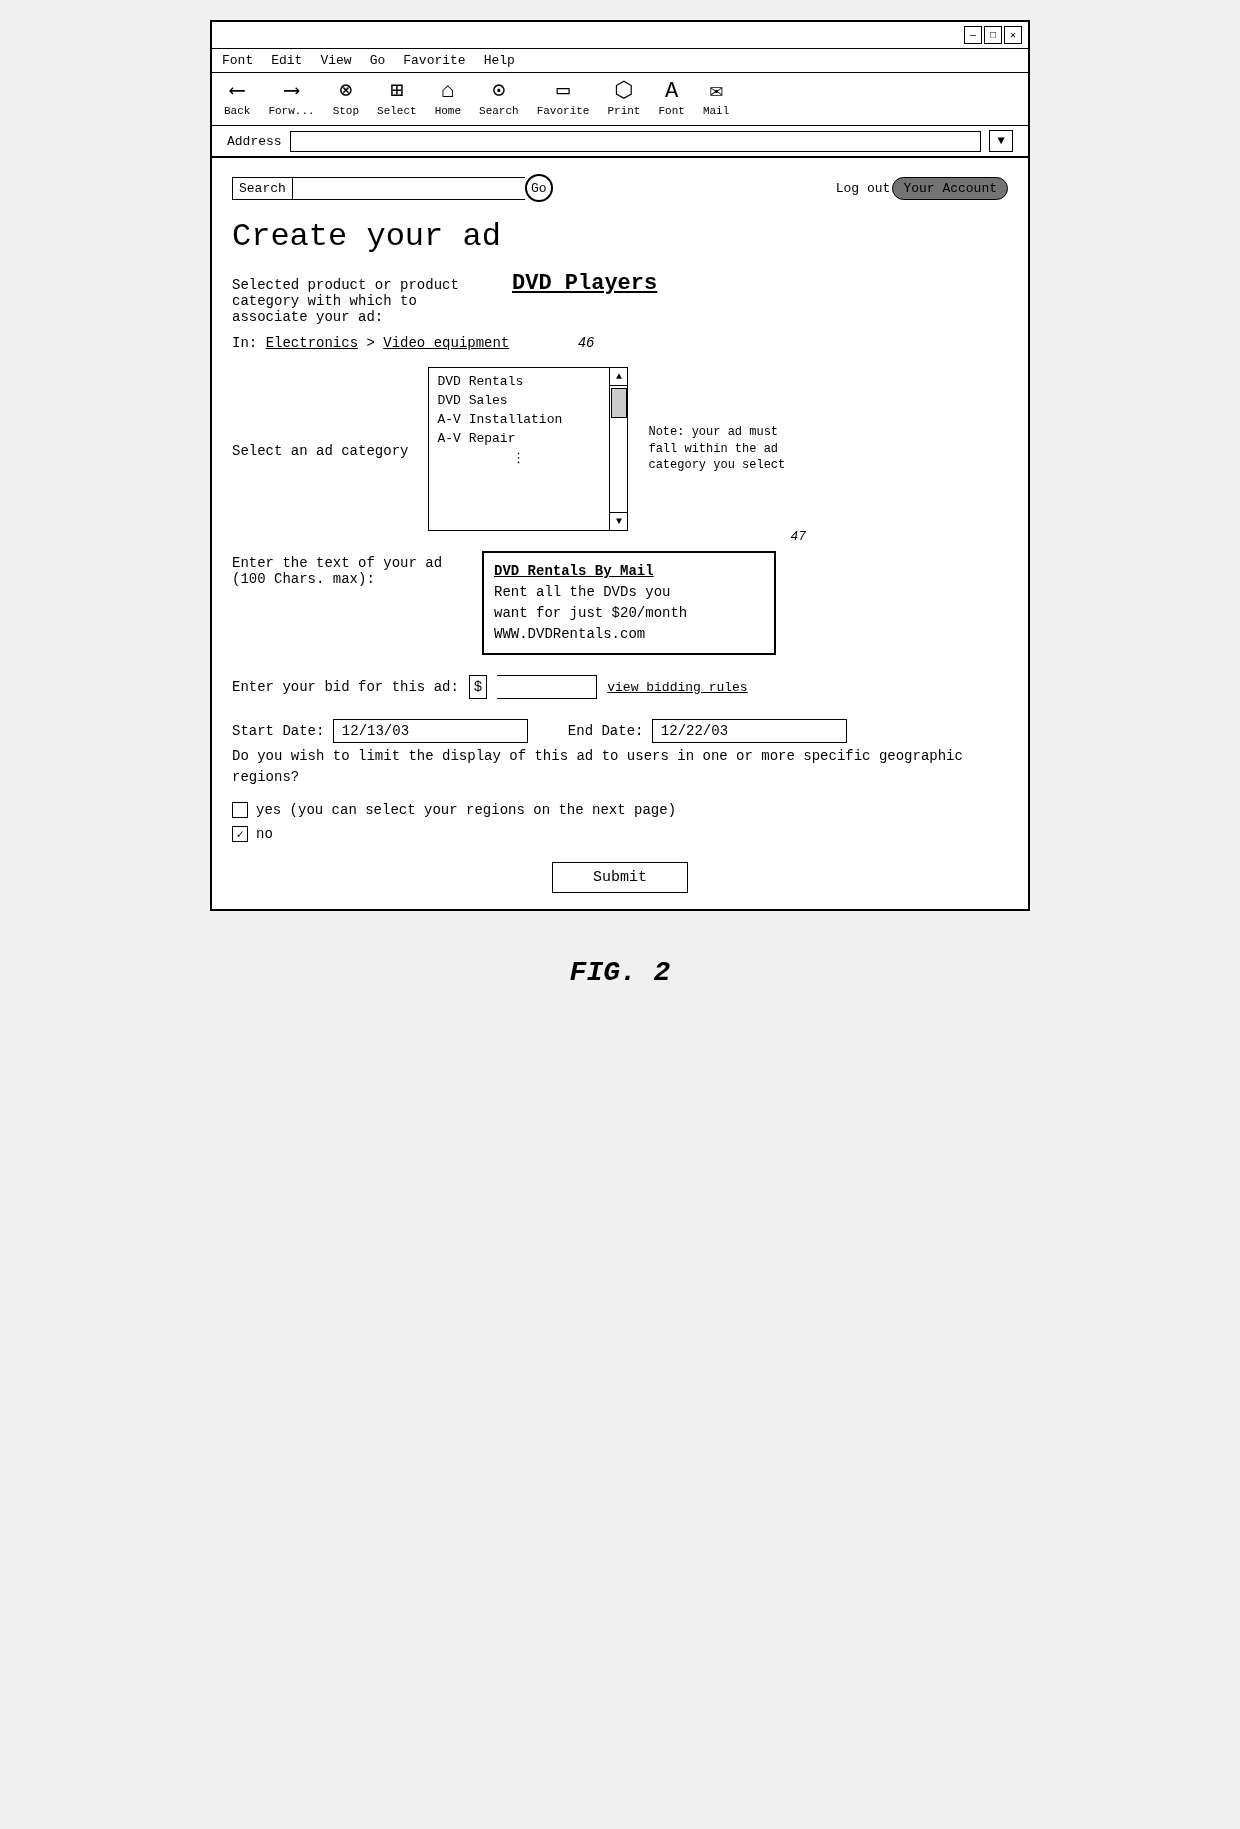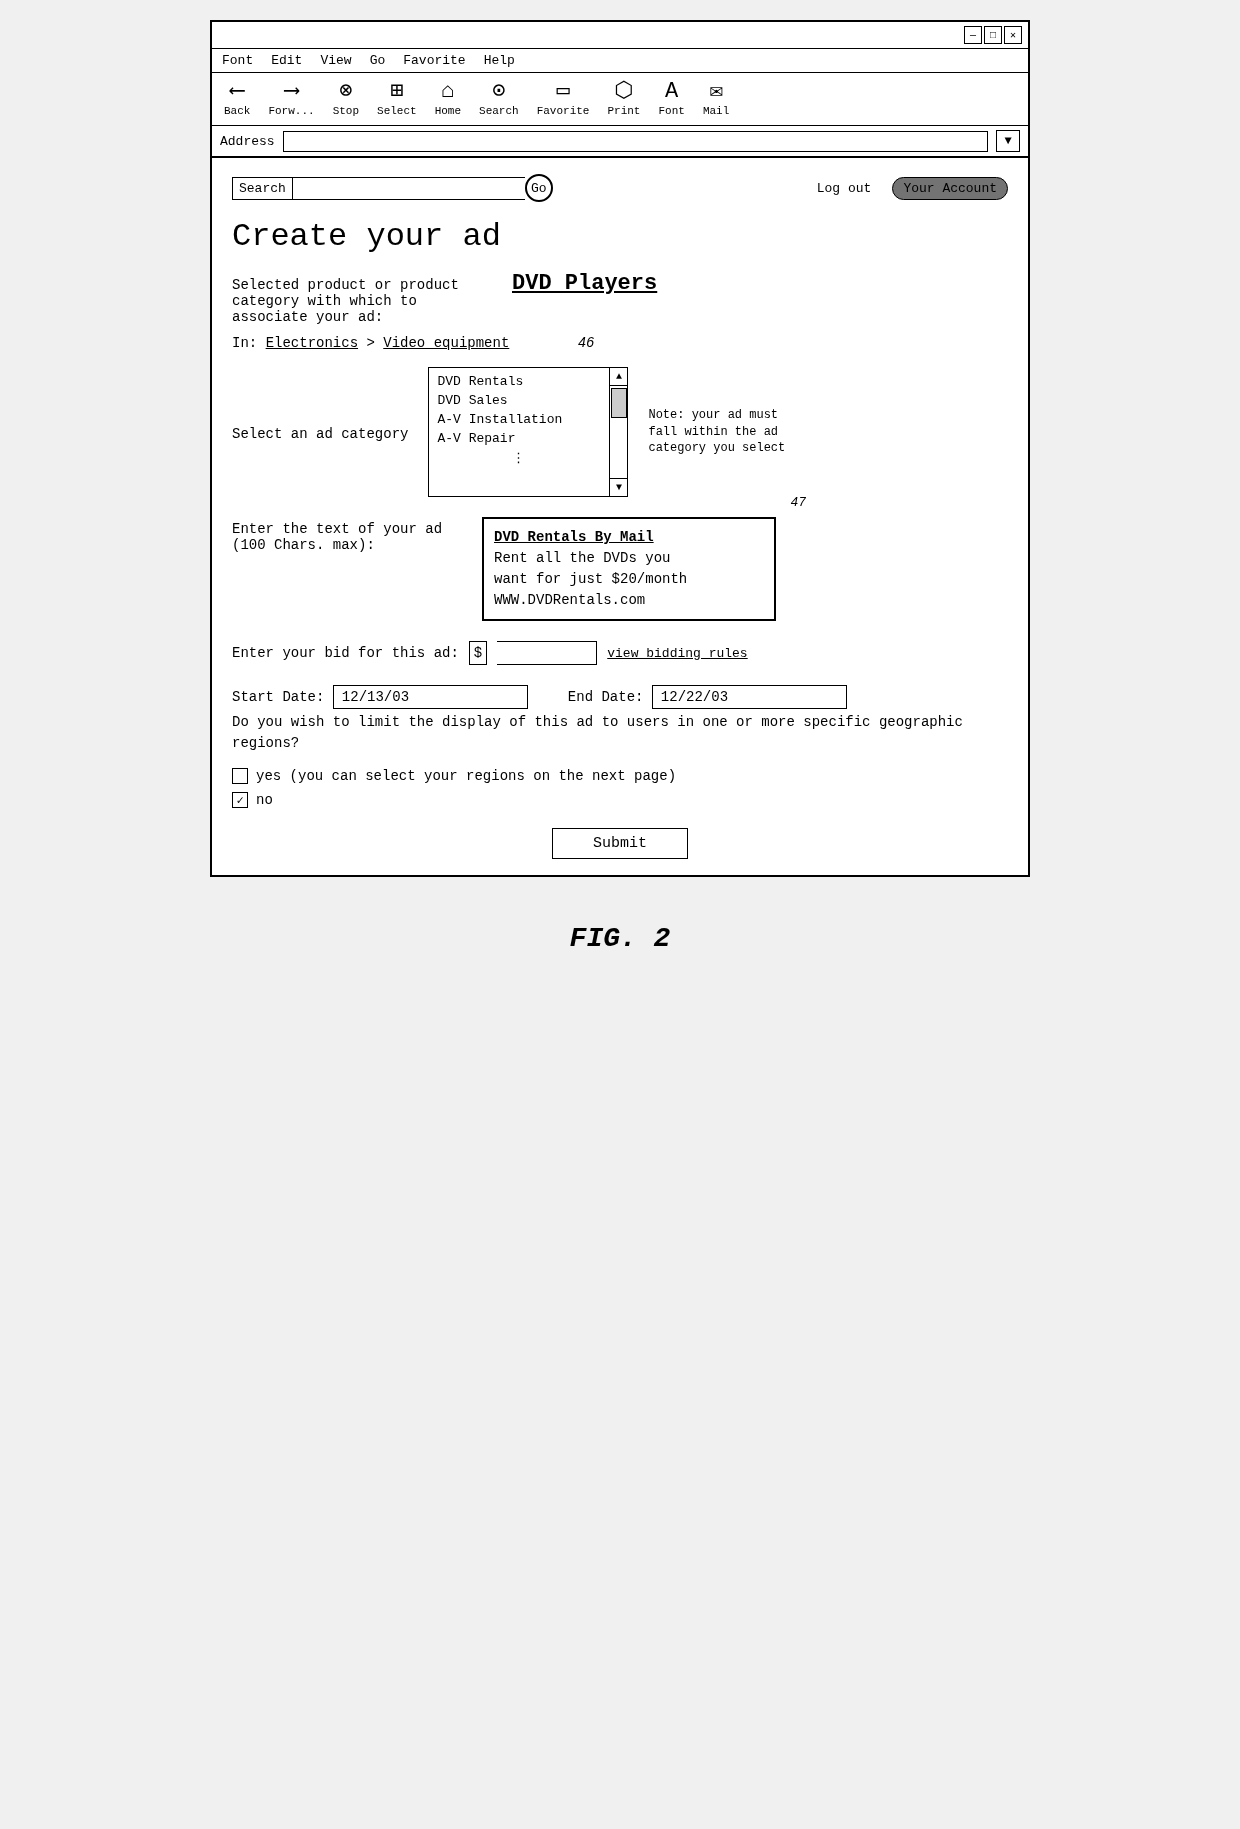--- a/index.html
+++ b/index.html
@@ -60,21 +60,21 @@
       cursor: pointer;
       gap: 2px;
     }
     .toolbar-icon {
       font-size: 22px;
       line-height: 1;
     }
     .address-bar {
       display: flex;
       align-items: center;
-      padding: 4px 8px;
+      padding: 4px 15px;
       border-bottom: 2px solid #000;
       gap: 8px;
       font-size: 13px;
       justify-content: center;
     }
     .address-input {
       flex: 1;
       border: 1px solid #000;
       padding: 2px 4px;
       font-family: inherit;
@@ -129,21 +129,21 @@
       border-radius: 50%;
       width: 28px;
       height: 28px;
       display: flex;
       align-items: center;
       justify-content: center;
     }
     .account-row {
       display: flex;
       align-items: center;
-      gap: 21px;
+      gap: 2px;
       font-size: 13px;
     }
     .your-account-btn {
       border: 1px solid #000;
       border-radius: 12px;
       padding: 3px 10px;
       font-size: 13px;
       cursor: pointer;
       background: #737373;
       font-family: inherit;
@@ -192,21 +192,21 @@
     .ad-category-label {
       flex: 0 0 auto;
       padding-top: 4px;
     }
     .listbox-container {
       position: relative;
     }
     .listbox {
       border: 1px solid #000;
       width: 200px;
-      height: 130px;
+      height: 164px;
       overflow: hidden;
       position: relative;
       display: flex;
     }
     .listbox-items {
       flex: 1;
       padding: 4px;
       font-size: 13px;
     }
     .listbox-item {

